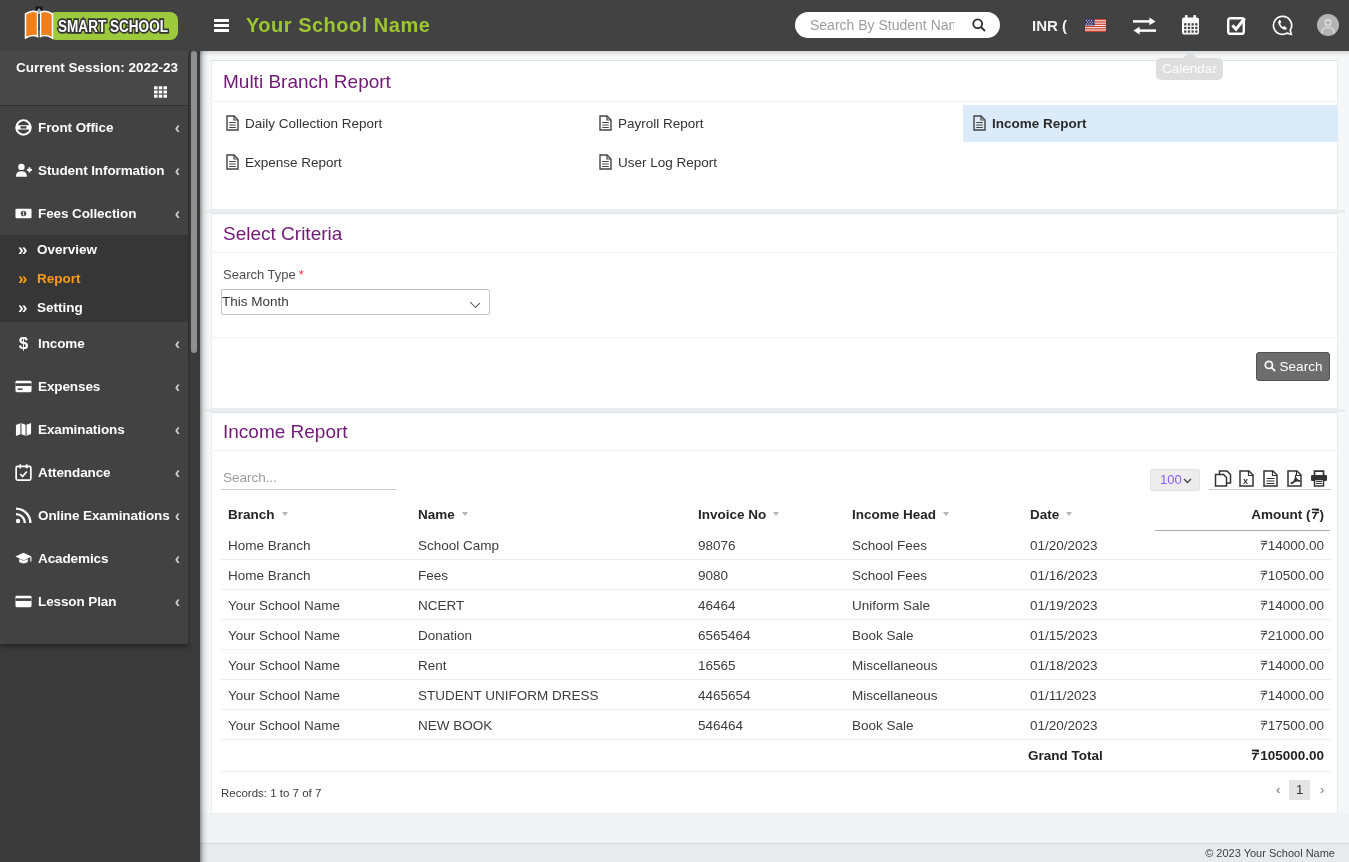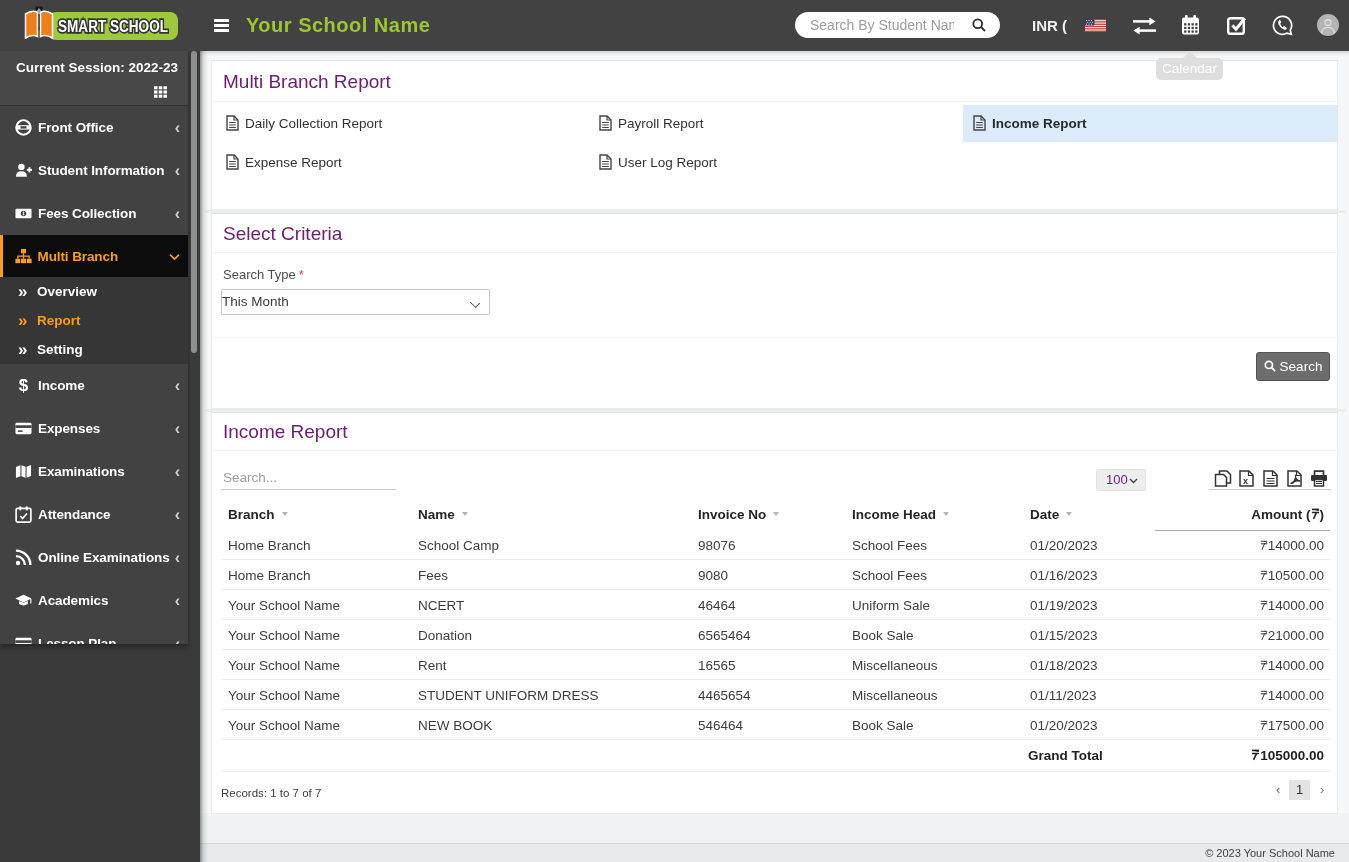--- a/index.html
+++ b/index.html
@@ -222,33 +222,20 @@
           </div>
   <div class="mi">
             <svg class="ic" viewBox="0 0 18 18">
               <rect x="0.5" y="4" width="17" height="10" rx="1" fill="#fff"></rect>
               <circle cx="9" cy="9" r="2.9" fill="#414141"></circle>
               <path d="M9 7.2 v3.6 M8 7.6 h2 M8 10.4 h2" stroke="#fff" stroke-width=".8"></path>
             </svg>
             <span class="lb">Fees Collection</span>
             <span class="ch">‹</span>
           </div>
-  <div class="mi act">
-            <svg class="ic" viewBox="0 0 18 18">
-              <rect x="6.4" y="1" width="5.2" height="4.6" fill="#fb9d18"></rect>
-              <rect x="0.4" y="11.4" width="5.2" height="4.6" fill="#fb9d18"></rect>
-              <rect x="6.4" y="11.4" width="5.2" height="4.6" fill="#fb9d18"></rect>
-              <rect x="12.4" y="11.4" width="5.2" height="4.6" fill="#fb9d18"></rect>
-              <path d="M9 5.6 v3 M3 11.4 v-2.8 h12 v2.8 M9 8.6 v2.8" fill="none" stroke="#fb9d18" stroke-width="1.4"></path>
-            </svg>
-            <span class="lb">Multi Branch</span>
-            <span class="ch"><svg width="11" height="7" viewBox="0 0 11 7">
-                <path d="M1 1 l4.5 4.5 L10 1" fill="none" stroke="#fb9d18" stroke-width="1.6"></path>
-              </svg></span>
-          </div>
   <div class="sub">
     <div class="si">
               <span class="rq">»</span>
               <span class="lb">Overview</span>
             </div>
     <div class="si on">
               <span class="rq">»</span>
               <span class="lb">Report</span>
             </div>
     <div class="si">
@@ -354,21 +341,21 @@
           <path d="M9 9 L13 13" stroke="#fff" stroke-width="2"></path>
         </svg>Search</div>
 </div>
 
 <div class="card" style="top:412px;height:402px">
   <div class="ctitle" style="top:8px">Income Report</div>
   <div class="hr" style="top:37px;left:-1px"></div>
   <div class="t" style="left:11px;top:57px;color:#9d9d9d">Search...</div>
   <div style="position:absolute;left:9px;top:76px;width:175px;border-top:1px solid #c9c9c9"></div>
   <div id="toolbar">
-    <div style="position:absolute;left:884px;top:56px;width:50px;height:22px;background:#ededed;border:1px solid #e3e3e3;border-radius:2px;font-size:13px;color:#701a75;line-height:20px;padding-left:9px">100<svg style="position:absolute;right:7px;top:8px" width="9" height="6" viewBox="0 0 9 6">
+    <div style="position:absolute;left:938px;top:56px;width:50px;height:22px;background:#ededed;border:1px solid #e3e3e3;border-radius:2px;font-size:13px;color:#8b5cf6;line-height:20px;padding-left:9px">100<svg style="position:absolute;right:7px;top:8px" width="9" height="6" viewBox="0 0 9 6">
             <path d="M1 1 l3.5 3.5 L8 1" fill="none" stroke="#444" stroke-width="1.4"></path>
           </svg></div>
     <svg style="position:absolute;left:1002px;top:57px" width="18" height="17" viewBox="0 0 18 17">
           <path d="M5.5 4 V1 h7.5 l3.5 3.5 V13 h-5" fill="none" stroke="#333" stroke-width="1.5"></path>
           <path d="M1.5 4.5 h8 l3 3 V16 h-11 z" fill="#fff" stroke="#333" stroke-width="1.5"></path>
         </svg>
     <svg style="position:absolute;left:1027px;top:57px" width="15" height="17" viewBox="0 0 15 17">
           <path d="M1 1 h9 l4 4 v11 h-13 z" fill="none" stroke="#333" stroke-width="1.5"></path>
           <path d="M9.5 1 v4.5 h4.5" fill="none" stroke="#333" stroke-width="1.2"></path>
           <text x="4" y="13.5" font-size="9" font-weight="bold" fill="#333">x</text>

